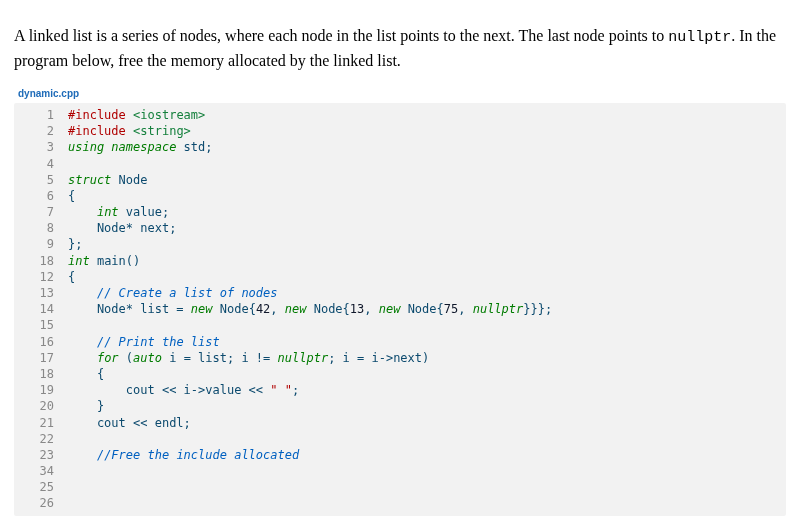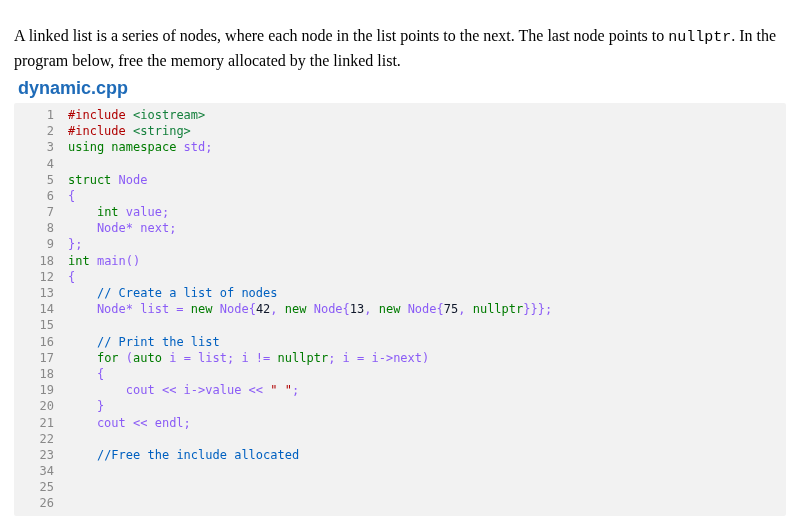--- a/index.html
+++ b/index.html
@@ -7,31 +7,31 @@
     padding: 8px 14px;
     font-family: Georgia, 'Times New Roman', serif;
     font-size: 16px;
     color: #000;
     background: #fff;
     width: 800px;
     box-sizing: border-box;
   }
   .intro {
     line-height: 1.45;
-    margin-bottom: 6px;
+    margin-bottom: 16px;
   }
   .intro code {
     font-family: "Courier New", monospace;
     font-size: 15px;
   }
   .filename {
     color: #1e6bb8;
     font-family: Arial, Helvetica, sans-serif;
     font-weight: bold;
-    font-size: 18px;
+    font-size: 10px;
     margin: 0 0 4px 4px;
   }
   .codeblock {
     background: #f2f2f2;
     padding: 4px 0;
     font-family: "Lucida Console", Monaco, monospace;
     font-size: 12px;
     line-height: 1.35;
     border-radius: 2px;
   }
@@ -43,27 +43,27 @@
     width: 40px;
     text-align: right;
     color: #888;
     padding-right: 14px;
     flex: 0 0 auto;
     user-select: none;
   }
   .code {
     flex: 1 1 auto;
   }
-  .kw   { color: #007b00; }   
+  .kw   { color: #007b00; font-style: italic; }   
   .pre  { color: #b00000; text-align: right; }   
   .hdr  { color: #15803d; }   
   .str  { color: #b00000; }   
   .num  { color: #0f172a; }   
-  .cm   { color: #0060c0; } 
-  .id   { color: #8b5cf6; }
+  .cm   { color: #0060c0; font-style: italic; } 
+  .id   { color: #0c4a6e; }
 </style>
 </head>
 <body>
 
 <p class="intro">
   <span>A linked list is a series of nodes, where each node in the list points to the next. The last node points to </span><code>nullptr</code><span>. In the program below, free the memory allocated by the linked list.</span>
 </p>
 
 <div class="filename">dynamic.cpp</div>
 

